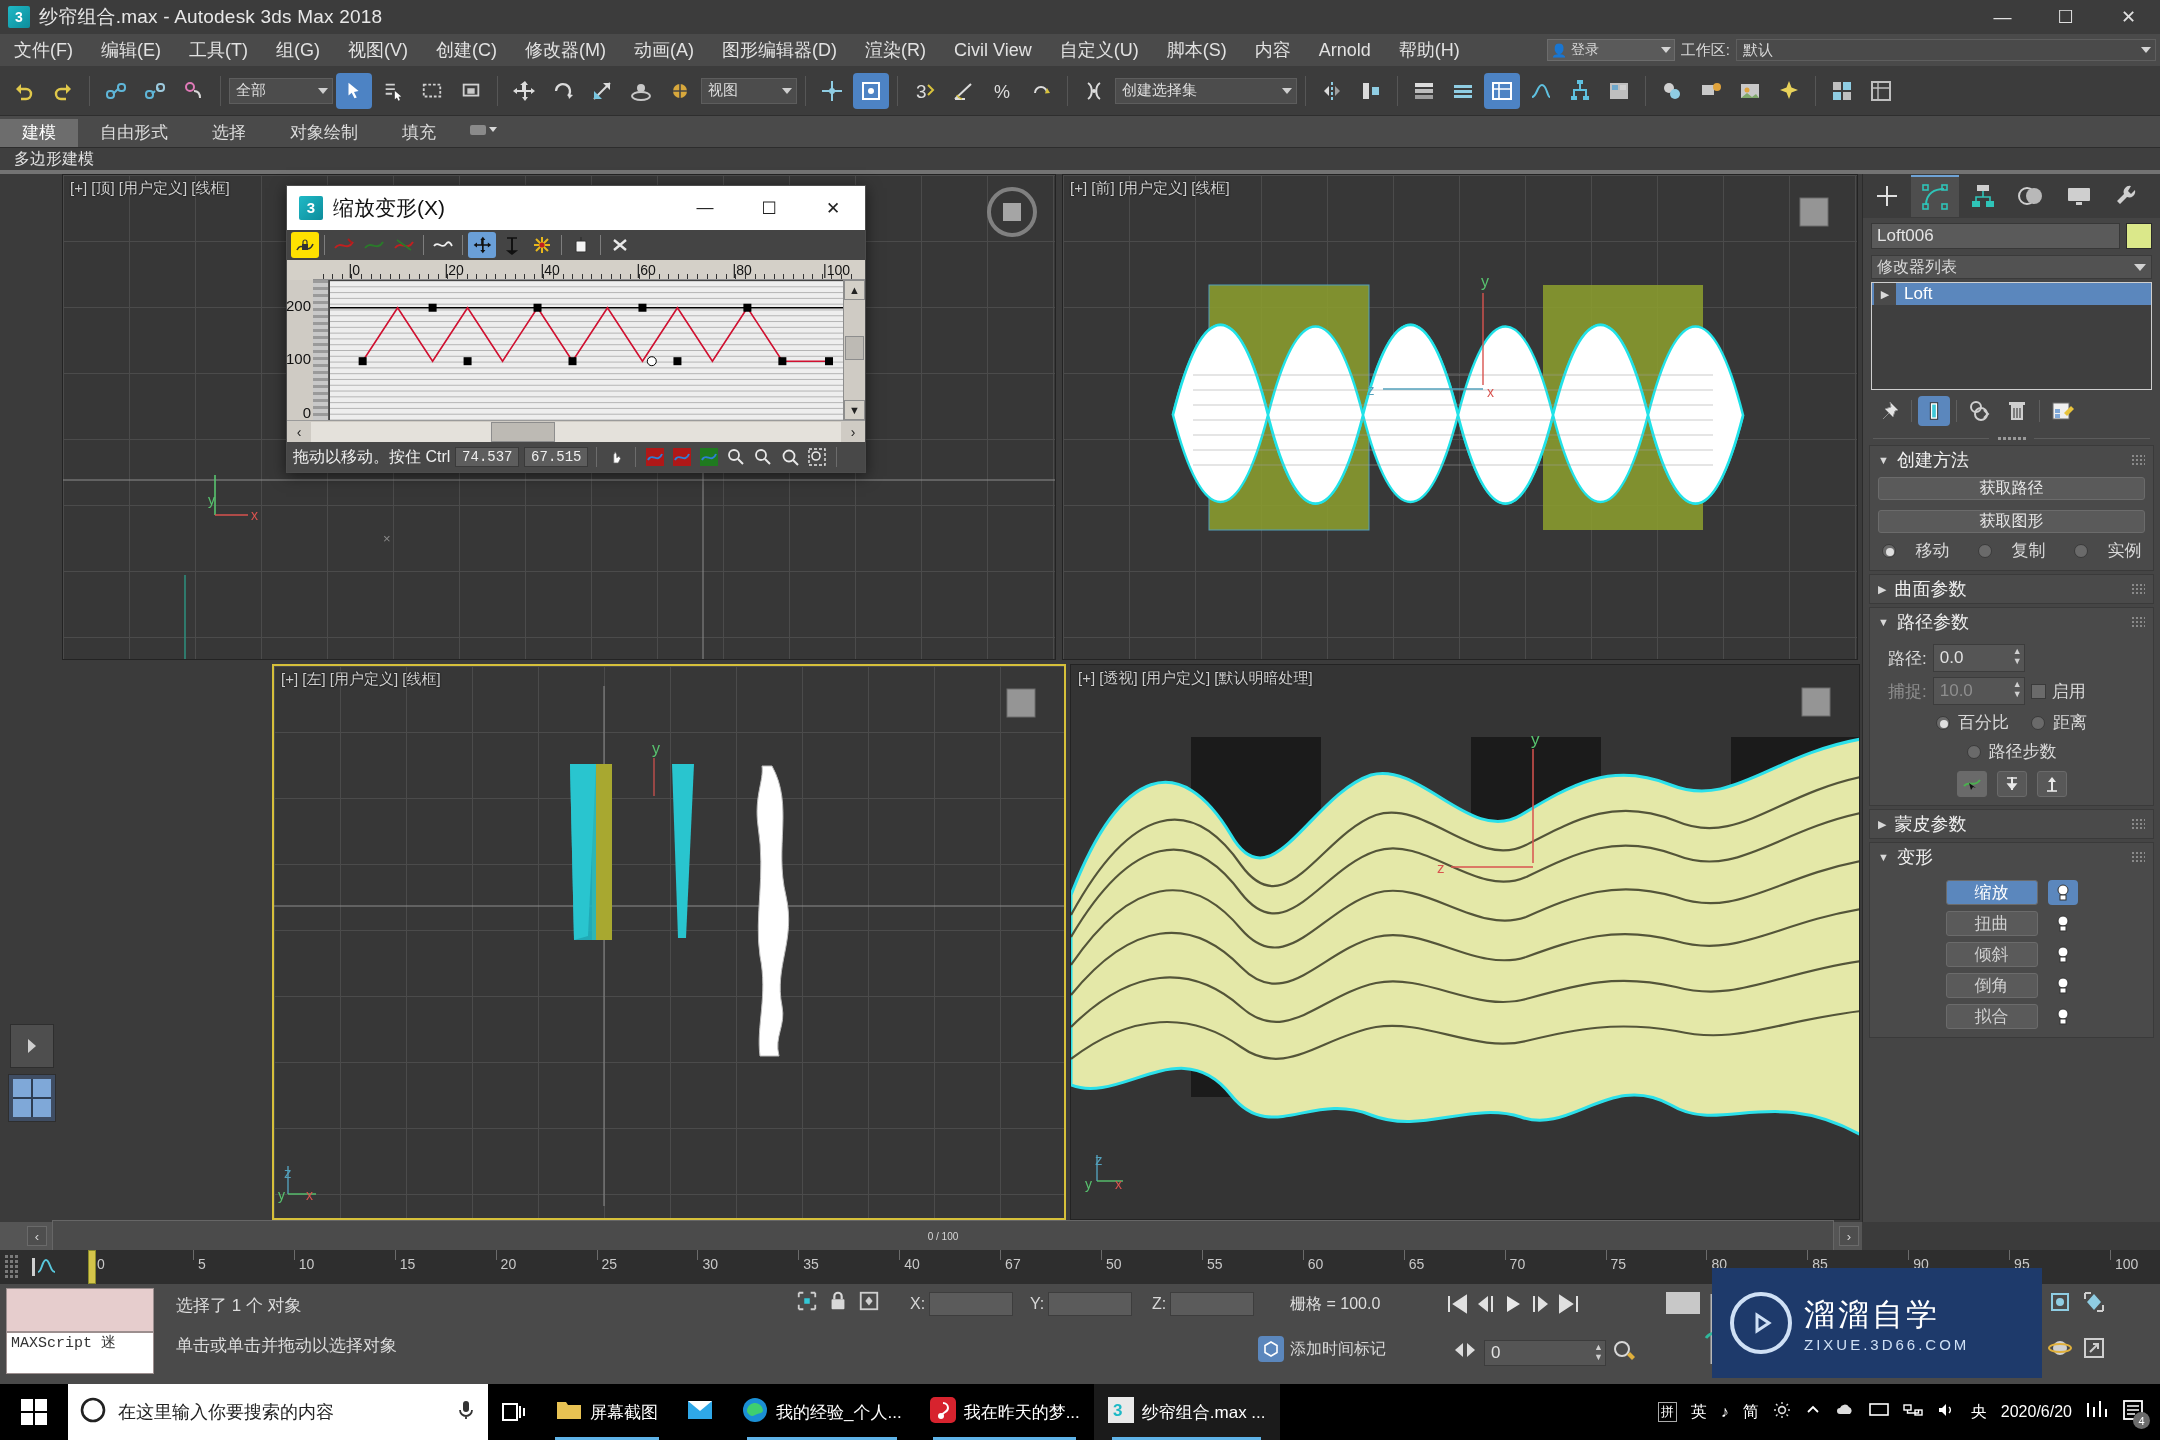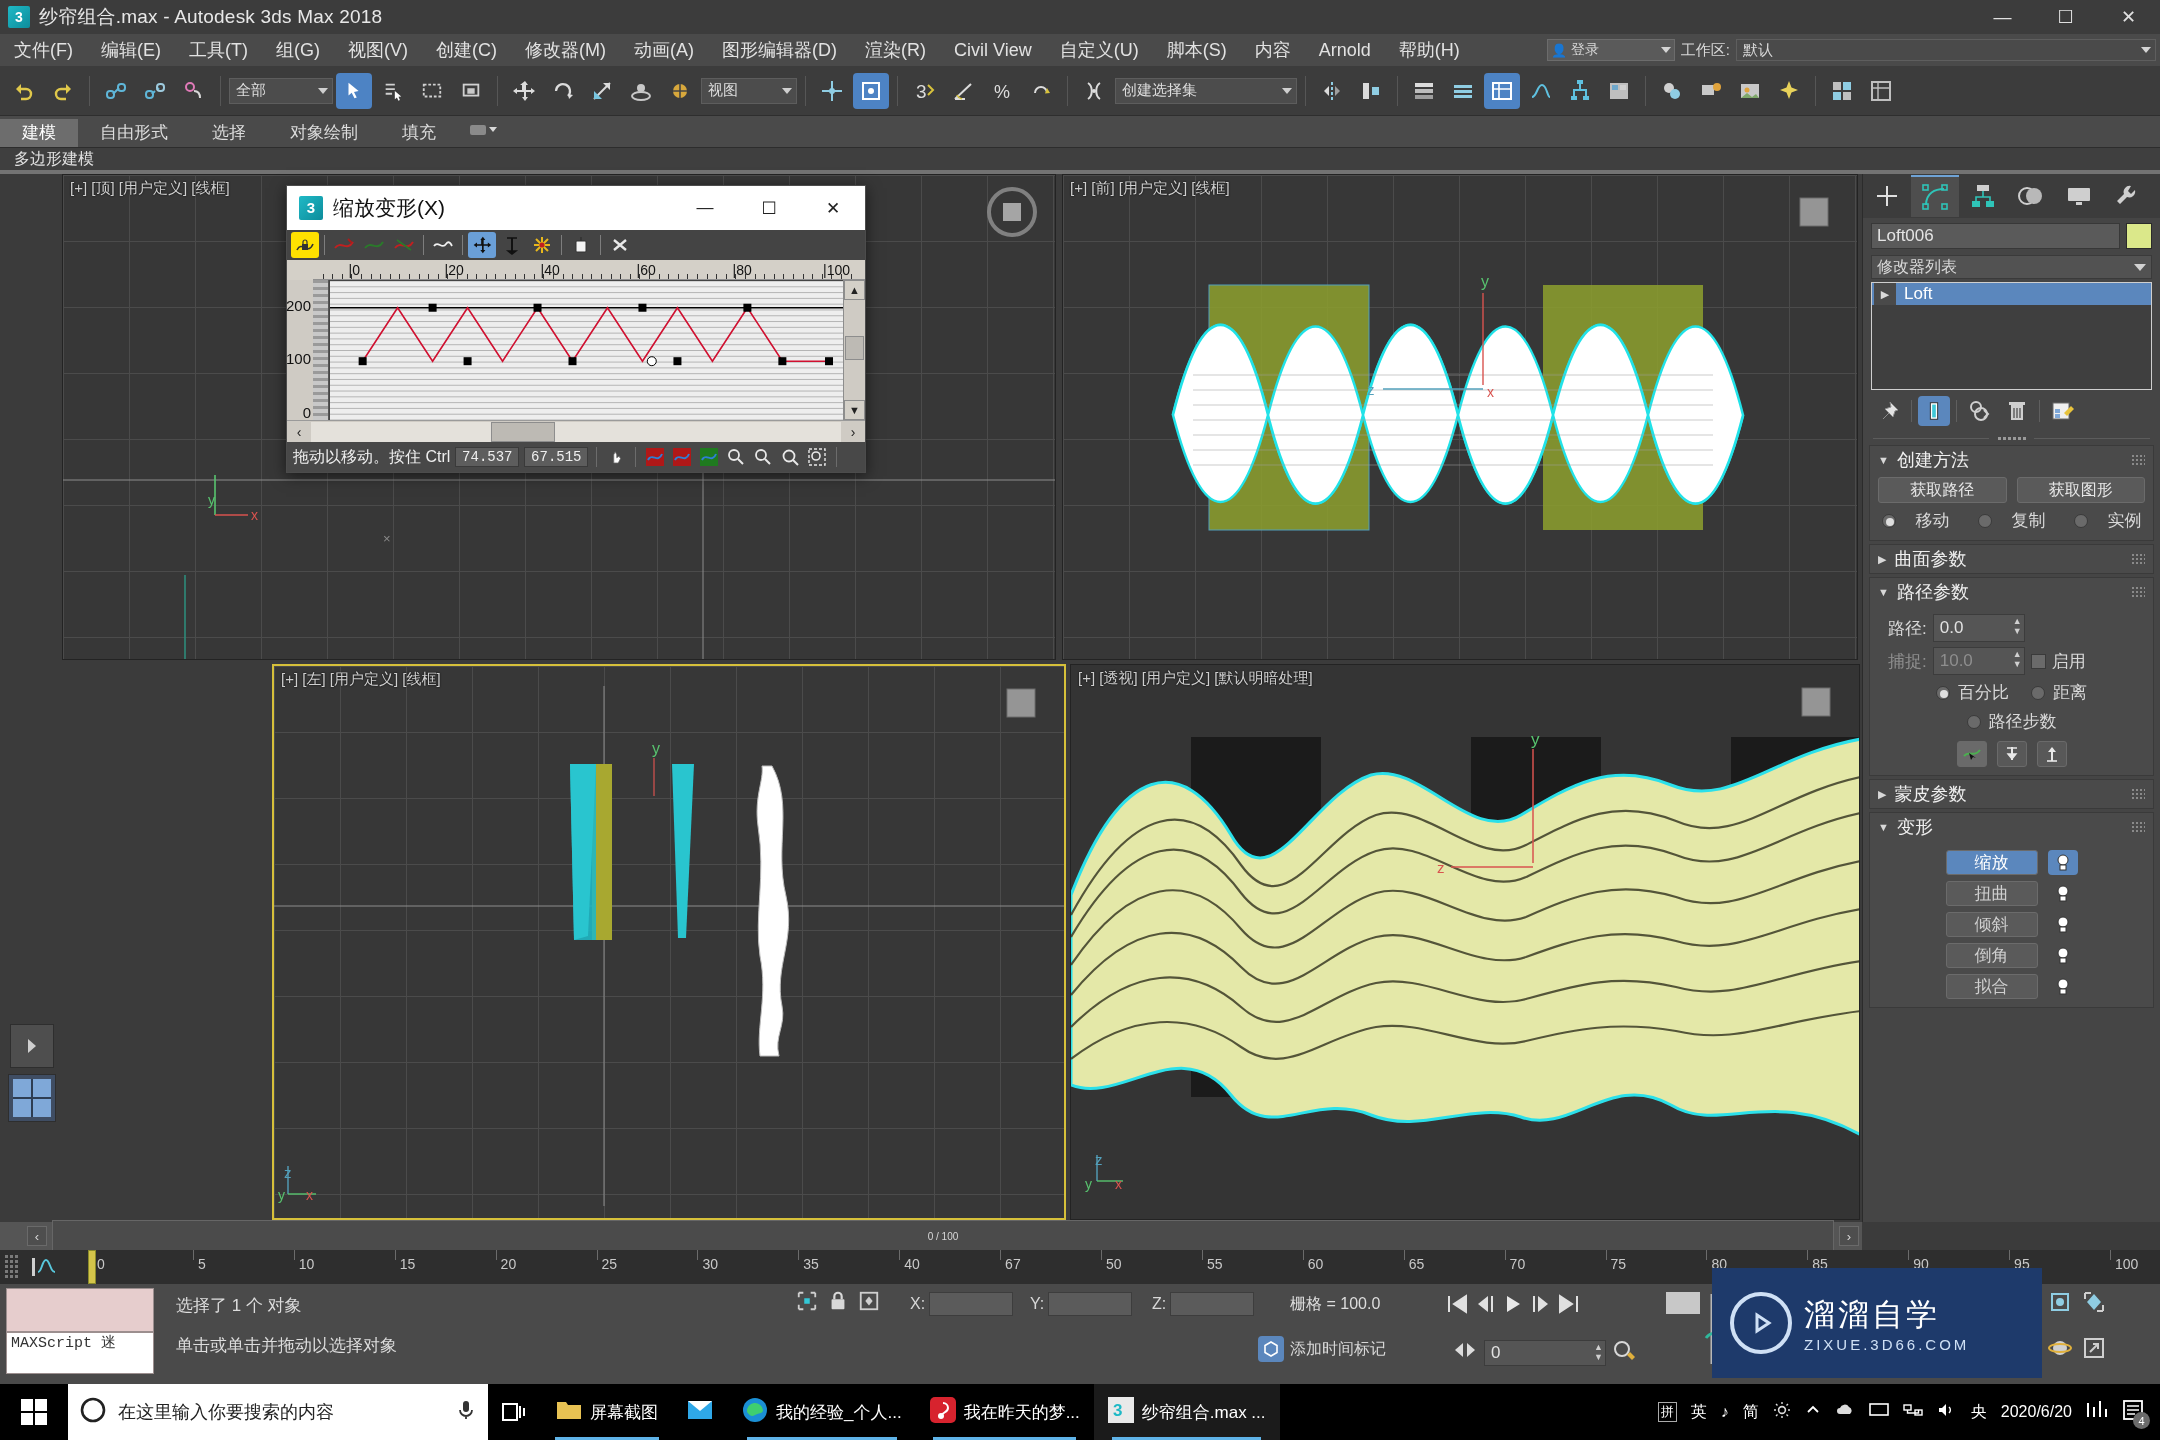--- a/index.html
+++ b/index.html
@@ -102,21 +102,21 @@
   .dotdiv:after{content:"";position:absolute;left:50%;top:2px;transform:translateX(-50%);
      width:30px;height:5px;background-image:radial-gradient(#9a9a9a 40%,transparent 41%);
      background-size:5px 5px;}
   .rollout{ margin:3px 6px 0 6px; background:#4a4a4a; border:1px solid #3a3a3a;}
   .ro-head{ height:28px; display:flex; align-items:center; gap:8px; padding-left:8px;
      font-size:18px; color:#efefef; position:relative;}
   .ro-head .tri{ font-size:11px; color:#d8d8d8;}
   .ro-head .grip{ position:absolute; right:8px; width:14px; height:12px;
      background-image:radial-gradient(#8a8a8a 40%,transparent 41%); background-size:4px 4px;}
   .ro-body{ padding:3px 8px 8px 8px;}
-  .btnrow{ display:flex; gap:10px; justify-content:center;}
+  .btnrow{ display:flex; gap:10px; justify-content:center;flex-direction:column;}
   .mbtn{ background:#5a5a5a; border:1px solid #6b6b6b; border-radius:3px; height:26px;
      display:flex;align-items:center;justify-content:center; font-size:16px; color:#e6e6e6; flex:1;}
   .radiorow{ display:flex; align-items:center; gap:20px; justify-content:center; margin-top:6px; font-size:17px;}
   .radio{ width:14px;height:14px;border-radius:50%;background:#6a6a6a;border:1px solid #3a3a3a;
      display:inline-block; position:relative;}
   .radio.on:after{content:"";position:absolute;left:3px;top:3px;width:8px;height:8px;
      border-radius:50%;background:#dedede;}
   .fieldrow{ display:flex; align-items:center; gap:6px; margin-top:5px; font-size:17px;}
   .spin{ height:28px; background:#555; border:1px solid #3c3c3c; width:92px; display:flex;
      align-items:center; padding-left:6px; font-size:17px; color:#e2e2e2; position:relative;}

